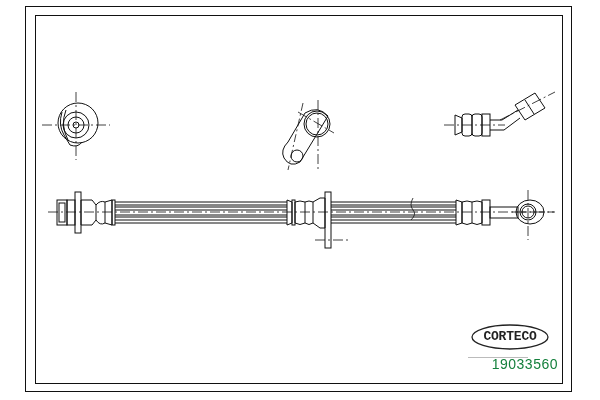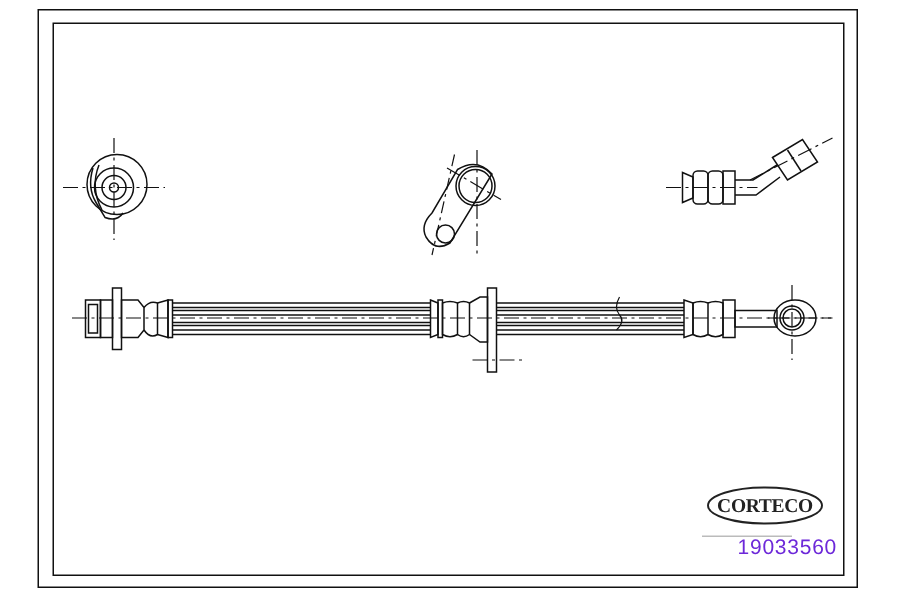--- a/index.html
+++ b/index.html
@@ -1,22 +1,22 @@
 <!DOCTYPE html>
 <html><head>
   <meta charset="utf-8">
   <style>
     html, body { margin: 0; padding: 0; background: #ffffff; }
     body { width: 600px; height: 400px; position: relative; overflow: hidden; font-family: "DejaVu Sans", sans-serif; }
     .frame-outer { position: absolute; left: 25px; top: 6px; width: 547px; height: 386px; border: 1.5px solid #111; box-sizing: border-box; }
     .frame-inner { position: absolute; left: 35px; top: 15px; width: 528px; height: 369px; border: 1.5px solid #111; box-sizing: border-box; }
     svg.drawing { position: absolute; left: 0; top: 0; }
     .logo { position: absolute; left: 470px; top: 324px; width: 80px; height: 26px; }
-    .logo-text { position: absolute; left: 0; top: 0; width: 80px; height: 26px; line-height: 26px; text-align: center; font-family: Liberation Serif, serif; font-weight: bold; font-size: 13px; letter-spacing: -0.2px; color: #222; }
-    .partno { position: absolute; left: 476px; top: 356px; width: 82px; text-align: right; font-family: "Liberation Sans", sans-serif; font-size: 14px; color: #6d28d9; letter-spacing: 0.5px; }
+    .logo-text { position: absolute; left: 0; top: 0; width: 80px; height: 26px; line-height: 26px; text-align: center; font-family: Liberation Mono, monospace; font-weight: bold; font-size: 13px; letter-spacing: -0.2px; color: #222; }
+    .partno { position: absolute; left: 476px; top: 356px; width: 82px; text-align: right; font-family: "Liberation Sans", sans-serif; font-size: 14px; color: #15803d; letter-spacing: 0.5px; }
     .partno-line { position: absolute; left: 468px; top: 357px; width: 60px; height: 0; border-top: 1px solid #bbb; }
   </style>
 </head>
 <body>
 
 <div class="frame-outer"></div>
 <div class="frame-inner"></div>
 
 <svg class="drawing" width="600" height="400" viewBox="0 0 600 400">
   <g stroke="#111" fill="none" stroke-width="1">

